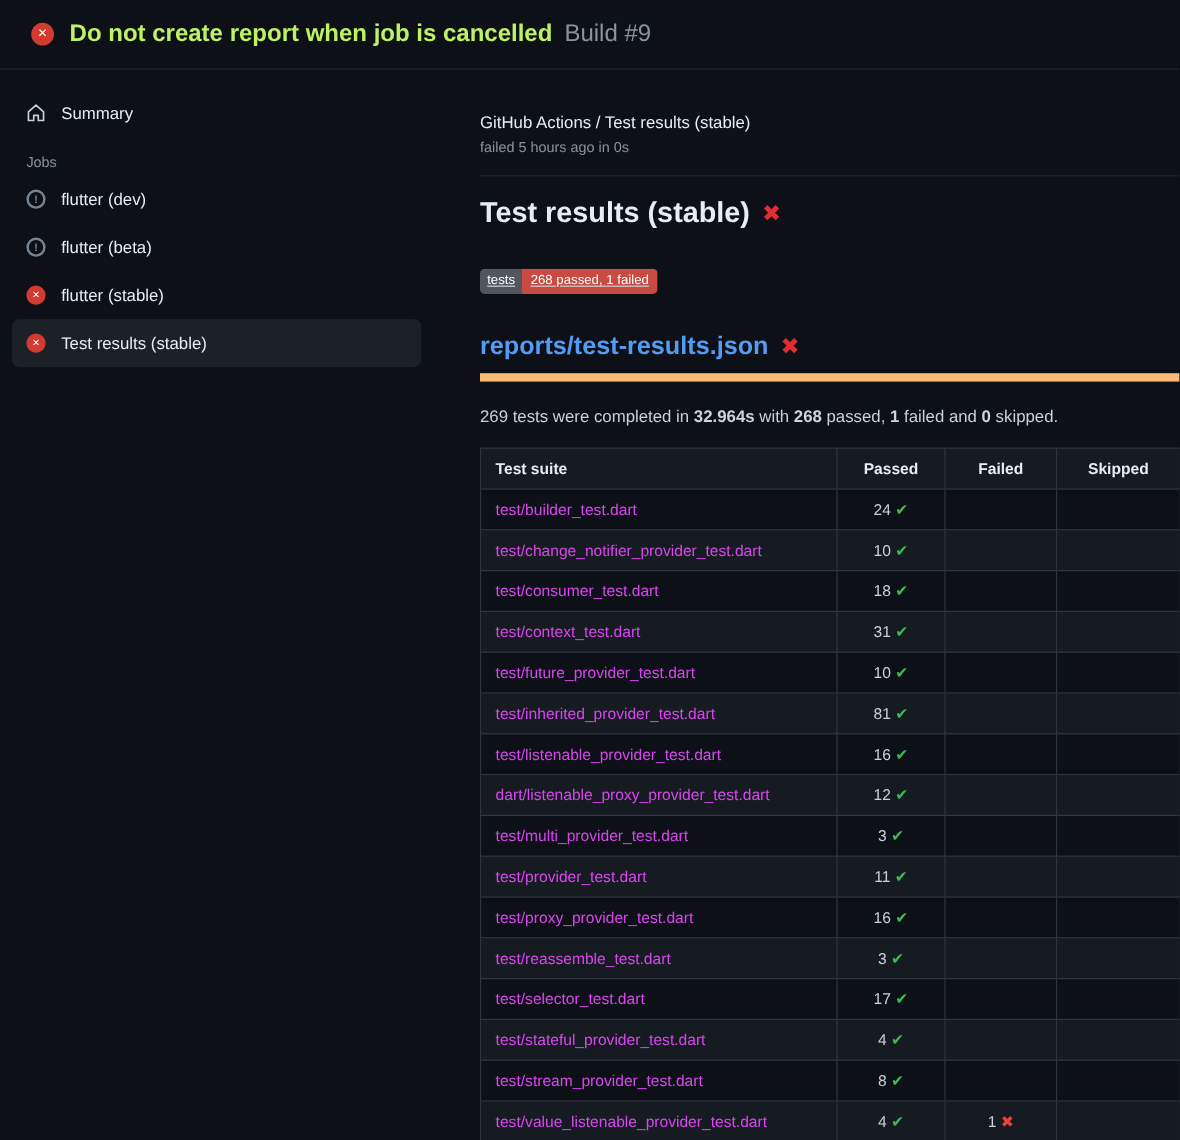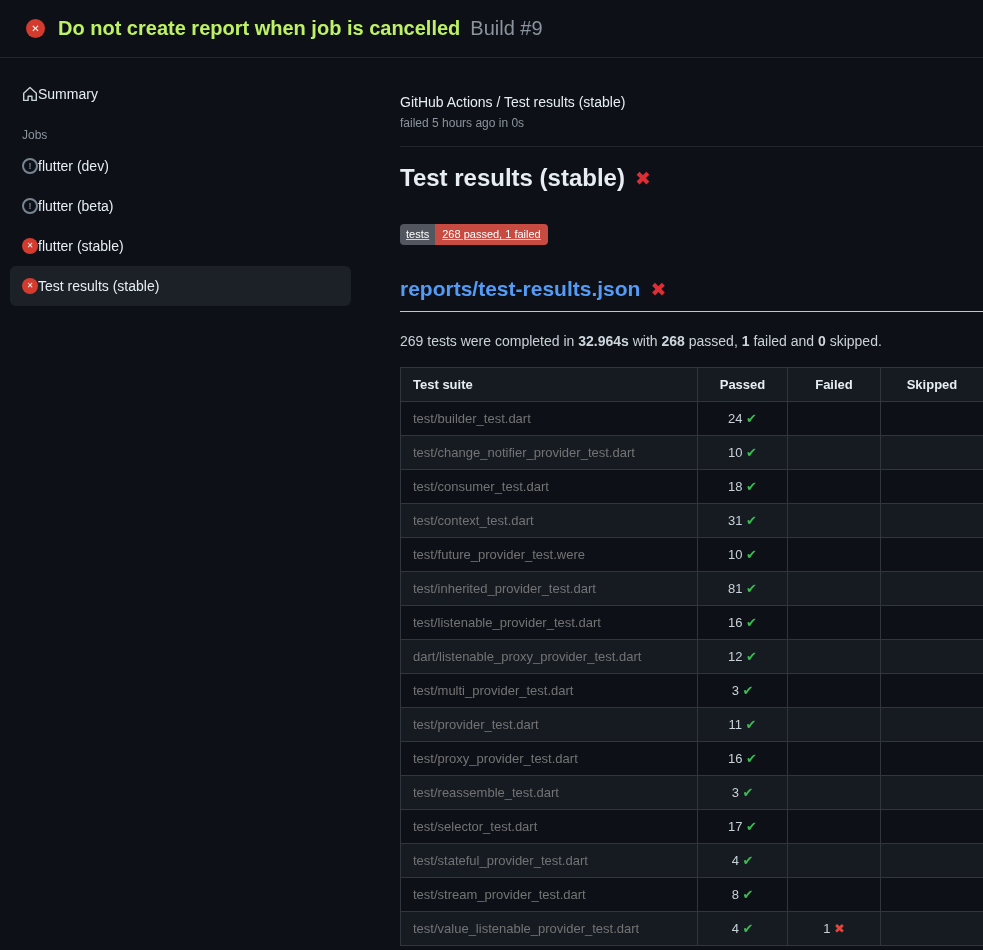--- a/index.html
+++ b/index.html
@@ -18,21 +18,21 @@
   }
   .page-title { font-size: 20px; font-weight: 700; color: #bef264; white-space: nowrap; }
   .build-num { font-size: 20px; font-weight: 400; color: #8b949e; margin-left: -3px; }
 
   
   .layout { display: flex; align-items: flex-start; }
 
   
   .sidebar { width: 375px; flex: none; padding: 16px 24px 0 10px; box-sizing: border-box; }
   .side-item {
-    display: flex; align-items: center; gap: 0; height: 40px; padding: 0 12px;
+    display: flex; align-items: center; gap: 13px; height: 40px; padding: 0 12px;
     border-radius: 6px; color: #e6edf3; font-size: 14px; cursor: pointer;
   }
   .side-item.selected { background: #1c2128; }
   .jobs-label { color: #8b949e; font-size: 12px; margin: 14px 0 4px; padding: 0 12px; }
   .neutral-circle {
     width: 16px; height: 16px; box-sizing: border-box; border: 2px solid #778491; border-radius: 50%;
     color: #778491; display: flex; align-items: center; justify-content: center;
     font-size: 9px; font-weight: 700; flex: none; line-height: 1;
   }
   .fail-circle.sm { width: 16px; height: 16px; font-size: 8px; }
@@ -47,36 +47,36 @@
   .section-title-row { display: flex; align-items: center; gap: 10px; margin-top: 17px; }
   .section-title { font-size: 24px; font-weight: 700; color: #e6edf3; }
   .xmark { color: #dd2e35; font-size: 19px; font-weight: 700; line-height: 1; }
 
   .badge { display: inline-flex; margin-top: 32px; border-radius: 4px; overflow: hidden; font-size: 11px; line-height: 1; text-decoration: underline; }
   .badge-label { background: #52565e; color: #fff; padding: 5px 6px; }
   .badge-value { background: #c74b40; color: #fff; padding: 5px 7px; }
 
   .report-title-row {
     display: flex; align-items: center; gap: 10px;
-    margin-top: 32px; padding-bottom: 10px; border-bottom: 1px solid #fdba74;
+    margin-top: 32px; padding-bottom: 10px; border-bottom: 7px solid #fdba74;
   }
   .report-title { font-size: 21px; font-weight: 700; color: #539bf5; text-decoration: none; }
 
   .summary-line { margin-top: 21px; font-size: 14px; color: #c9d1d9; }
   .summary-line b { color: #cdd5dd; }
 
   
   table.results { border-collapse: collapse; table-layout: fixed; width: 551px; margin-top: 18px; font-size: 13px; }
   table.results th, table.results td { border: 1px solid #30363d; padding: 7px 12px; line-height: 19px; }
   table.results th { color: #e6edf3; font-weight: 700; background: #161b22; text-align: left; }
   table.results th.c, table.results td.c { text-align: center; }
   table.results tbody tr:nth-child(even) { background: #161b22; }
   .col-suite { width: 272px; } .col-passed { width: 65px; } .col-failed { width: 68px; }
   .col-skipped { width: 78px; }
-  .suite-link { color: #737373; text-decoration: none; }
+  .suite-link { color: #d946ef; text-decoration: none; }
   td .check { color: #3dbb54; font-weight: 700; }
   td .cross { color: #e5443a; font-weight: 700; }
 </style>
 </head>
 <body>
 
 <header class="page-header">
   <span class="fail-circle">✕</span>
   <span class="page-title">Do not create report when job is cancelled</span>
   <span class="build-num">Build #9</span>
@@ -165,21 +165,21 @@
             <td class="col-failed c"></td>
             <td class="col-skipped c"></td>
           </tr>
           <tr>
             <td class="col-suite"><a href="#" class="suite-link">test/context_test.dart</a></td>
             <td class="col-passed c">31 <span class="check">✔</span></td>
             <td class="col-failed c"></td>
             <td class="col-skipped c"></td>
           </tr>
           <tr>
-            <td class="col-suite"><a href="#" class="suite-link">test/future_provider_test.were</a></td>
+            <td class="col-suite"><a href="#" class="suite-link">test/future_provider_test.dart</a></td>
             <td class="col-passed c">10 <span class="check">✔</span></td>
             <td class="col-failed c"></td>
             <td class="col-skipped c"></td>
           </tr>
           <tr>
             <td class="col-suite"><a href="#" class="suite-link">test/inherited_provider_test.dart</a></td>
             <td class="col-passed c">81 <span class="check">✔</span></td>
             <td class="col-failed c"></td>
             <td class="col-skipped c"></td>
           </tr>

